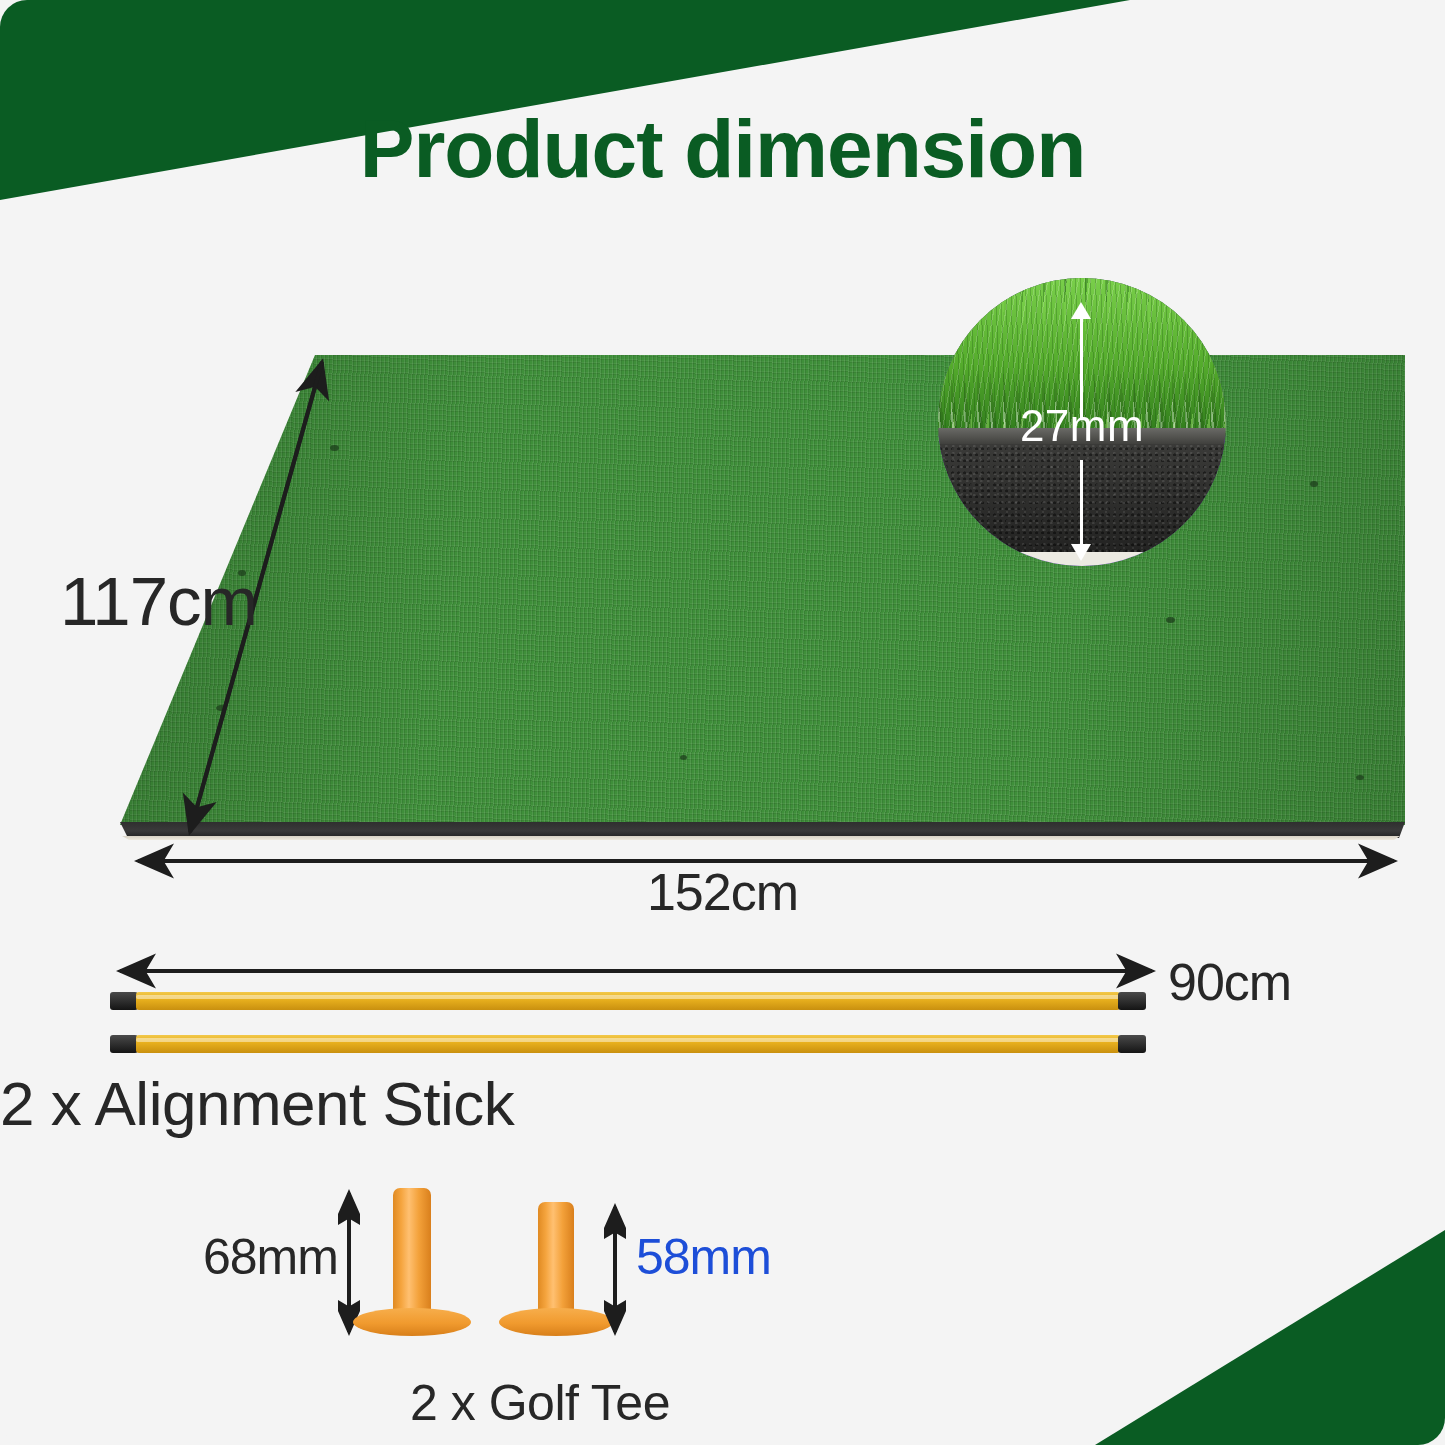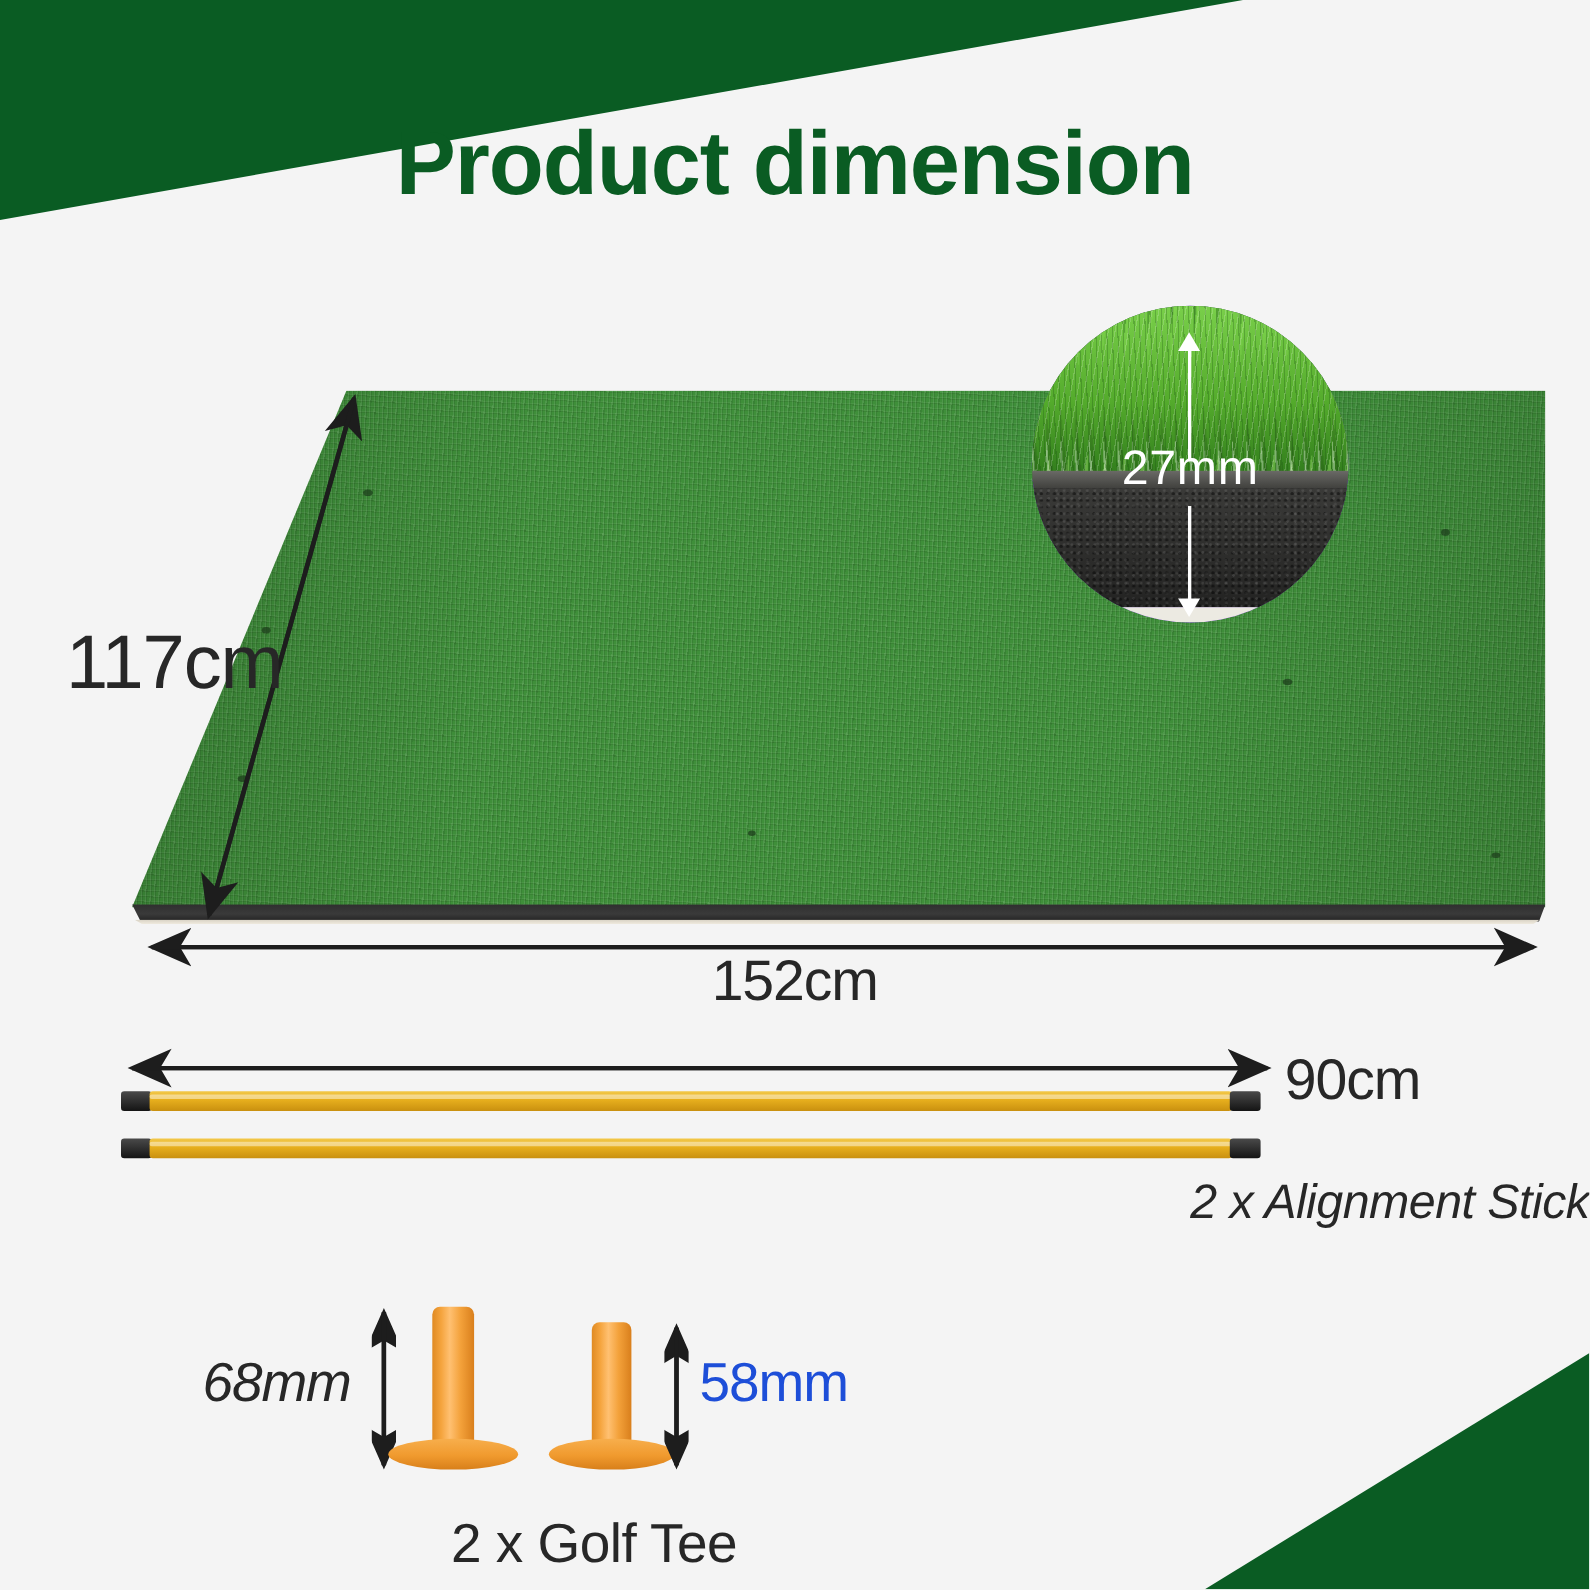--- a/index.html
+++ b/index.html
@@ -3,21 +3,21 @@
 <meta charset="utf-8">
 <style>
   html,body{margin:0;padding:0;}
   body{
     width:1445px;height:1445px;
     background:#f4f4f4;
     font-family:"Liberation Sans", sans-serif;
     overflow:hidden;
     position:relative;
   }
-  #stage{position:absolute;inset:0;width:1445px;height:1445px;background:#f4f4f4;overflow:hidden;}
+  #stage{position:absolute;inset:0;width:1445px;height:1445px;background:#f4f4f4;overflow:hidden;border-radius:27px;}
 
   
   .corner-tl{
     position:absolute;left:0;top:0;width:1130px;height:200px;
     background:#0a5c23;
     clip-path:polygon(0 0, 1130px 0, 0 200px);
   }
   .corner-br{
     position:absolute;right:0;bottom:0;width:350px;height:215px;
     background:#0a5c23;
@@ -161,22 +161,22 @@
   }
   .stick .cap{
     position:absolute;top:0;width:28px;height:18px;
     background:linear-gradient(180deg,#4a4a4a,#141414);border-radius:3px;
   }
   .stick .cap.l{left:0;}
   .stick .cap.r{right:0;}
   .stick-1{left:110px;top:992px;width:1036px;}
   .stick-2{left:110px;top:1035px;width:1036px;}
   .sticks-caption{
-    position:absolute;left:0;right:0;top:1068px;text-align:right;
-    font-size:44px;color:#272727;letter-spacing:-.5px;font-style:italic;
+    position:absolute;left:0;right:0;top:1068px;text-align:left;
+    font-size:62px;color:#272727;letter-spacing:-.5px;
   }
 
   
   .tee{position:absolute;}
   .tee .stem{
     position:absolute;left:50%;transform:translateX(-50%);
     background:linear-gradient(90deg,#e08a22 0%, #f5a53f 22%, #ffc071 42%, #f3a13a 68%, #d97f1c 100%);
     border-radius:7px 7px 3px 3px;
   }
   .tee .base{
@@ -186,21 +186,21 @@
   }
   .tee-1{left:352px;top:1188px;width:120px;height:148px;}
   .tee-1 .stem{top:0;width:38px;height:128px;}
   .tee-1 .base{top:120px;width:118px;height:28px;}
   .tee-2{left:498px;top:1202px;width:116px;height:134px;}
   .tee-2 .stem{top:0;width:36px;height:114px;}
   .tee-2 .base{top:106px;width:114px;height:28px;}
 
   .dim-68{position:absolute;left:338px;top:1186px;width:22px;height:152px;}
   .dim-58{position:absolute;left:604px;top:1200px;width:22px;height:138px;}
-  .label-68{position:absolute;left:184px;top:1228px;font-size:50px;color:#272727;letter-spacing:-1px;font-style:italic;}
+  .label-68{position:absolute;left:203px;top:1228px;font-size:50px;color:#272727;letter-spacing:-1px;}
   .label-58{position:absolute;left:636px;top:1228px;font-size:50px;color:#1d4ed8;letter-spacing:-1px;}
   .tees-caption{
     position:absolute;left:240px;width:430px;top:1374px;text-align:right;
     font-size:50px;color:#272727;letter-spacing:-.5px;
   }
 </style>
 </head>
 <body>
 
 <div id="stage">

